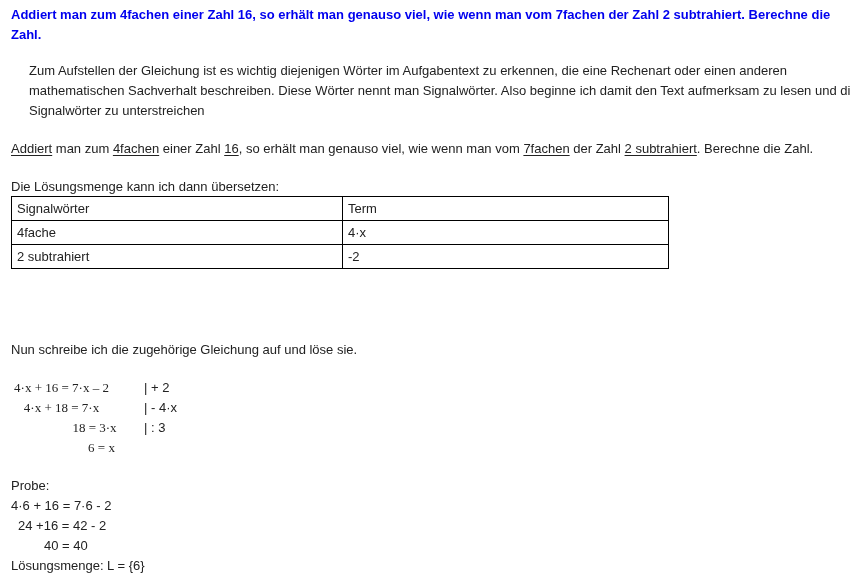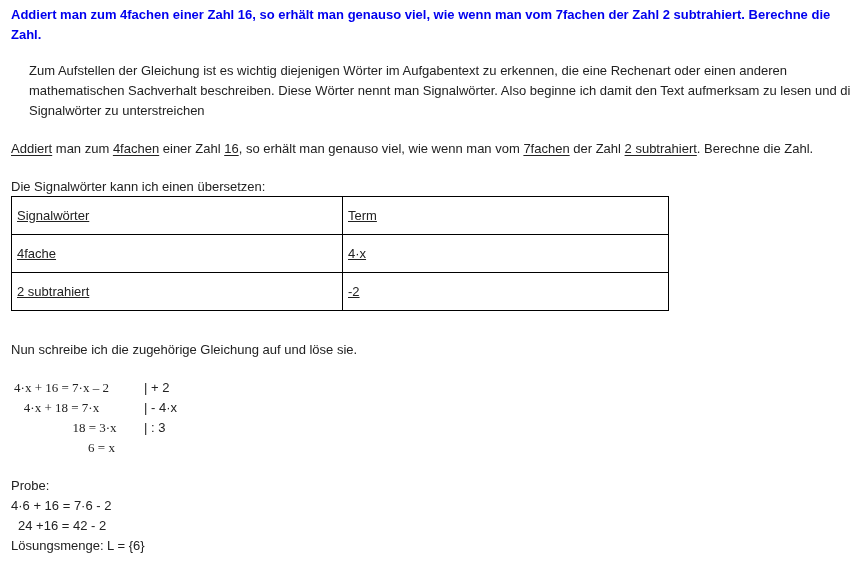--- a/index.html
+++ b/index.html
@@ -60,25 +60,24 @@
   table.signal-table {
     position: absolute;
     left: 0;
     top: 196px;
     border-collapse: collapse;
     width: 658px;
   }
   table.signal-table td {
     border: 1px solid #000000;
     height: 23px;
-    padding: 7px 5px;
+    padding: 0 5px;
     font-size: 13px;
     line-height: 20px;
     vertical-align: middle;
-    text-decoration: underline;
   }
   table.signal-table td.col1 { width: 320px; }
   .now-text {
     position: absolute;
     left: 0;
     top: 340px;
     line-height: 20px;
   }
   .equations {
     position: absolute;
@@ -119,21 +118,21 @@
 <div class="page">
 
   <div class="task-title">Addiert man zum 4fachen einer Zahl 16, so erhält man genauso viel, wie wenn man vom 7fachen der Zahl 2 subtrahiert. Berechne die Zahl.</div>
 
   <div class="intro">Zum Aufstellen der Gleichung ist es wichtig diejenigen Wörter im Aufgabentext zu erkennen, die eine Rechenart oder einen anderen mathematischen Sachverhalt beschreiben. Diese Wörter nennt man Signalwörter. Also beginne ich damit den Text aufmerksam zu lesen und die Signalwörter zu unterstreichen</div>
 
   <div class="marked">
     <u>Addiert</u><span> man zum </span><u>4fachen</u><span> einer Zahl </span><u>16</u><span>, so erhält man genauso viel, wie wenn man vom </span><u>7fachen</u><span> der Zahl </span><u>2 subtrahiert</u><span>. Berechne die Zahl.</span>
   </div>
 
-  <div class="translate-label">Die Signalwörter kann ich einen übersetzen:</div>
+  <div class="translate-label">Die Lösungsmenge kann ich dann übersetzen:</div>
 
   <table class="signal-table">
     <tbody>
         <tr>
       <td class="col1">Signalwörter</td>
       <td>Term</td>
     </tr>
     <tr>
       <td class="col1">4fache</td>
       <td>4·x</td>
@@ -163,16 +162,17 @@
     <div class="eq-row">
       <span class="eq-lhs" style="padding-left:40px">6 = x</span>
       <span class="eq-op"></span>
     </div>
   </div>
 
   <div class="probe">
     <div class="probe-row">Probe:</div>
     <div class="probe-row" style="padding-left:0px">4·6 + 16 = 7·6 - 2</div>
     <div class="probe-row" style="padding-left:7px">24 +16 = 42 - 2</div>
+    <div class="probe-row" style="padding-left:33px">40 = 40</div>
     <div class="probe-row">Lösungsmenge: L = {6}</div>
   </div>
 
 </div>
 
 </body></html>

